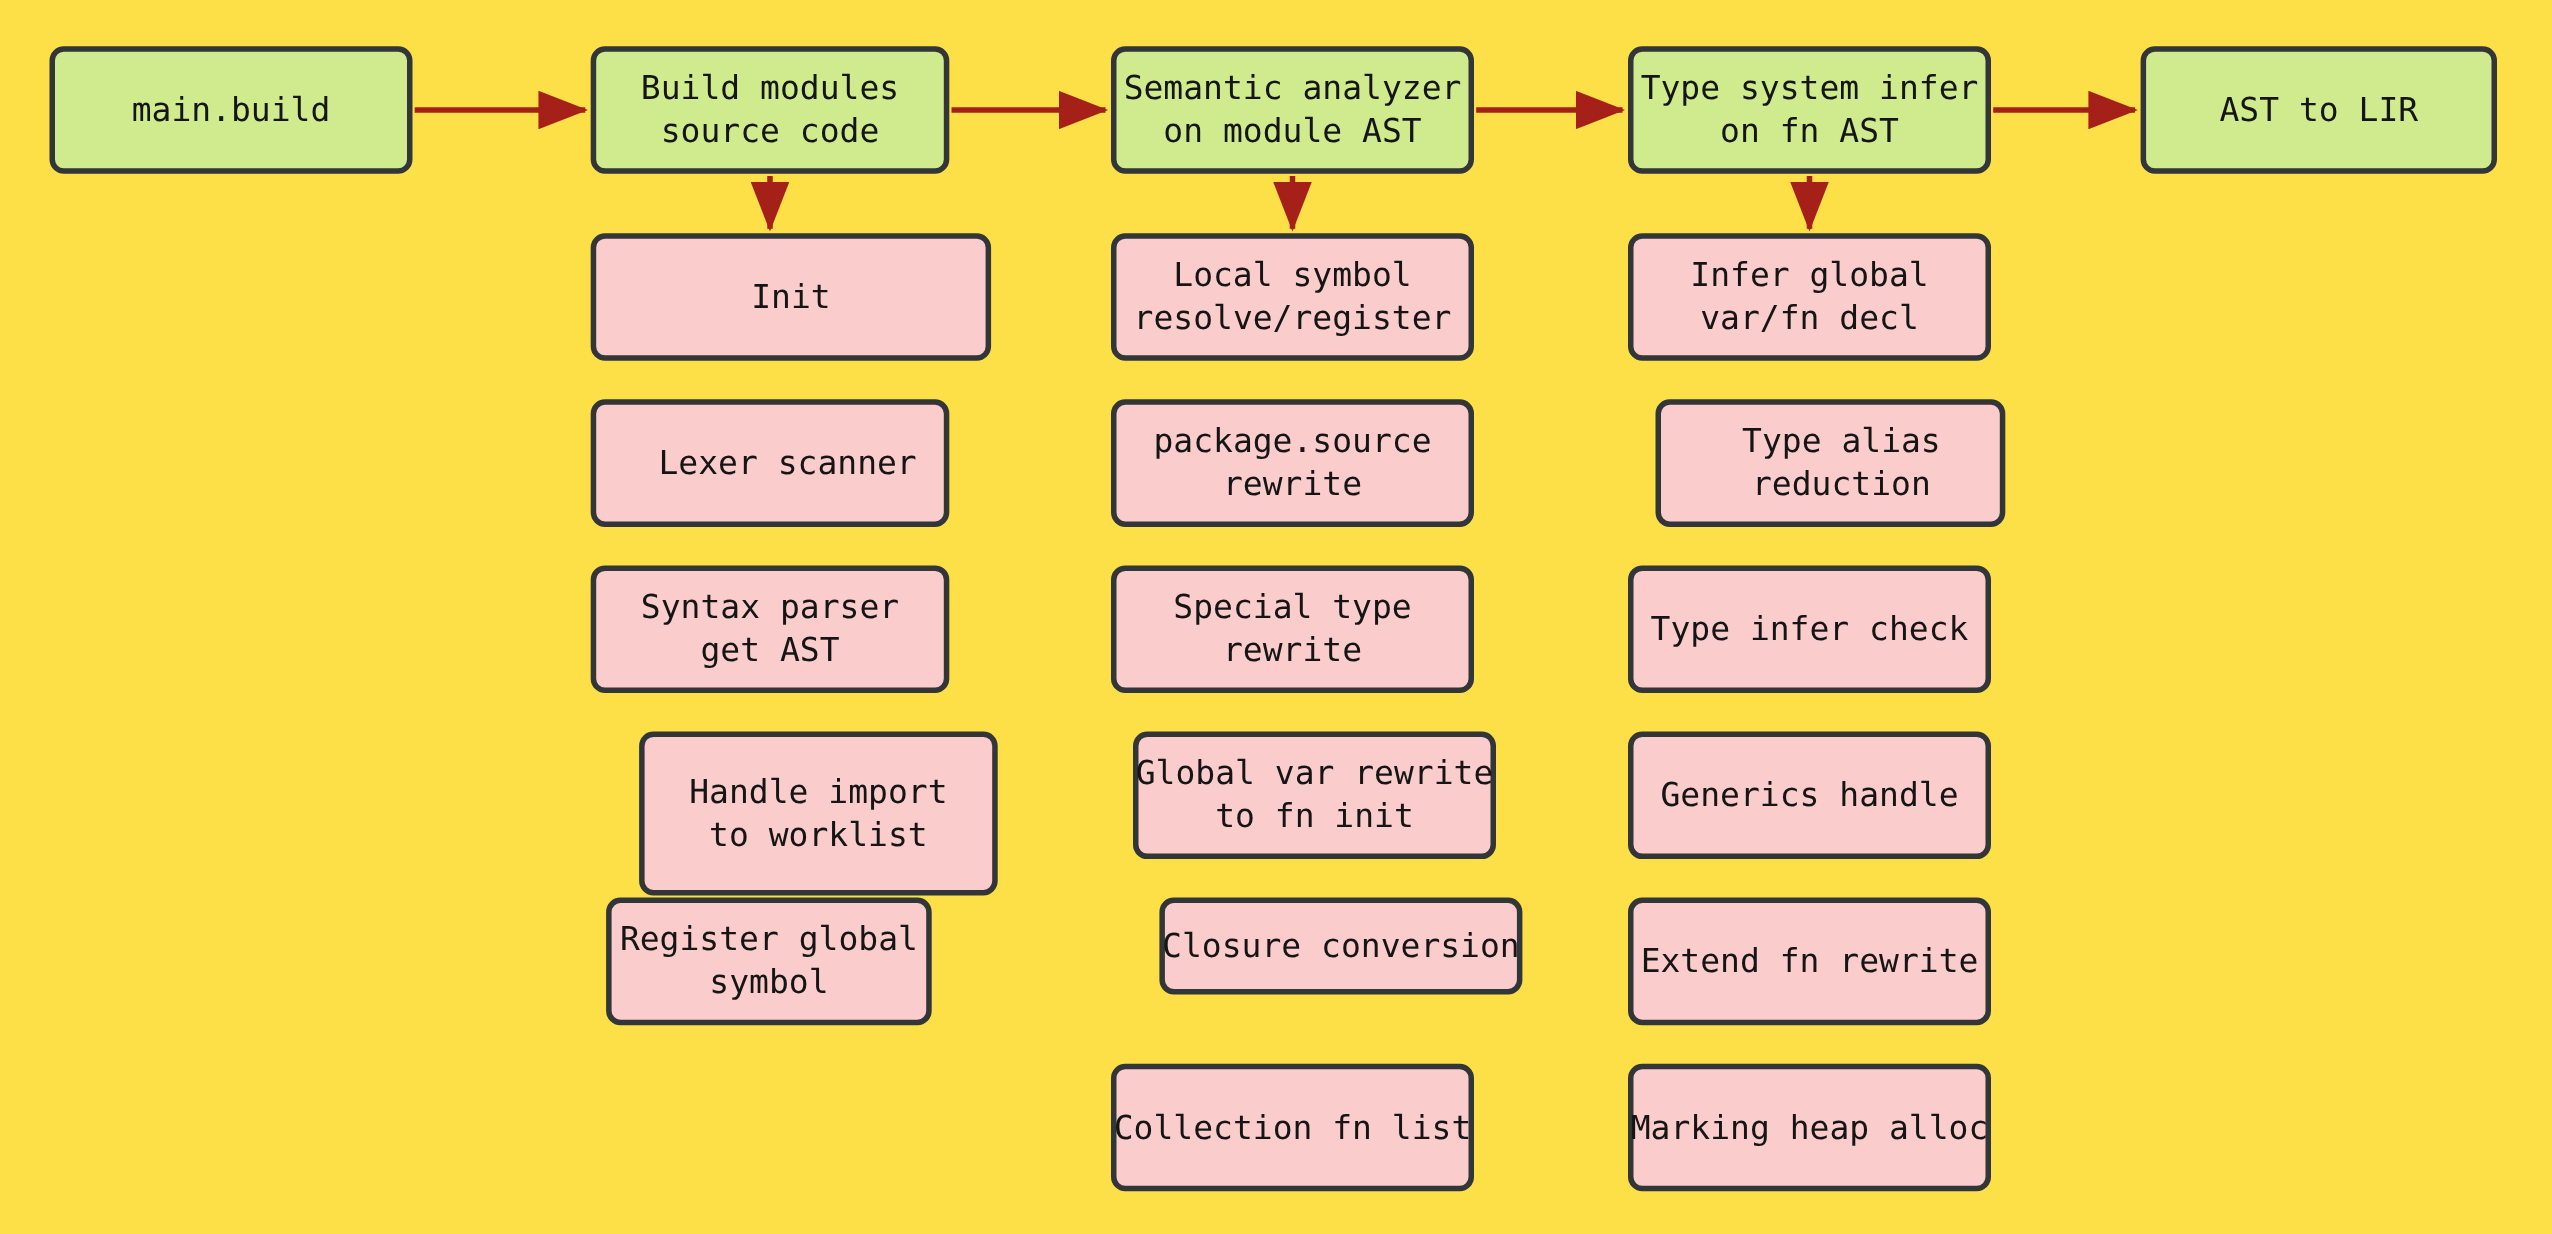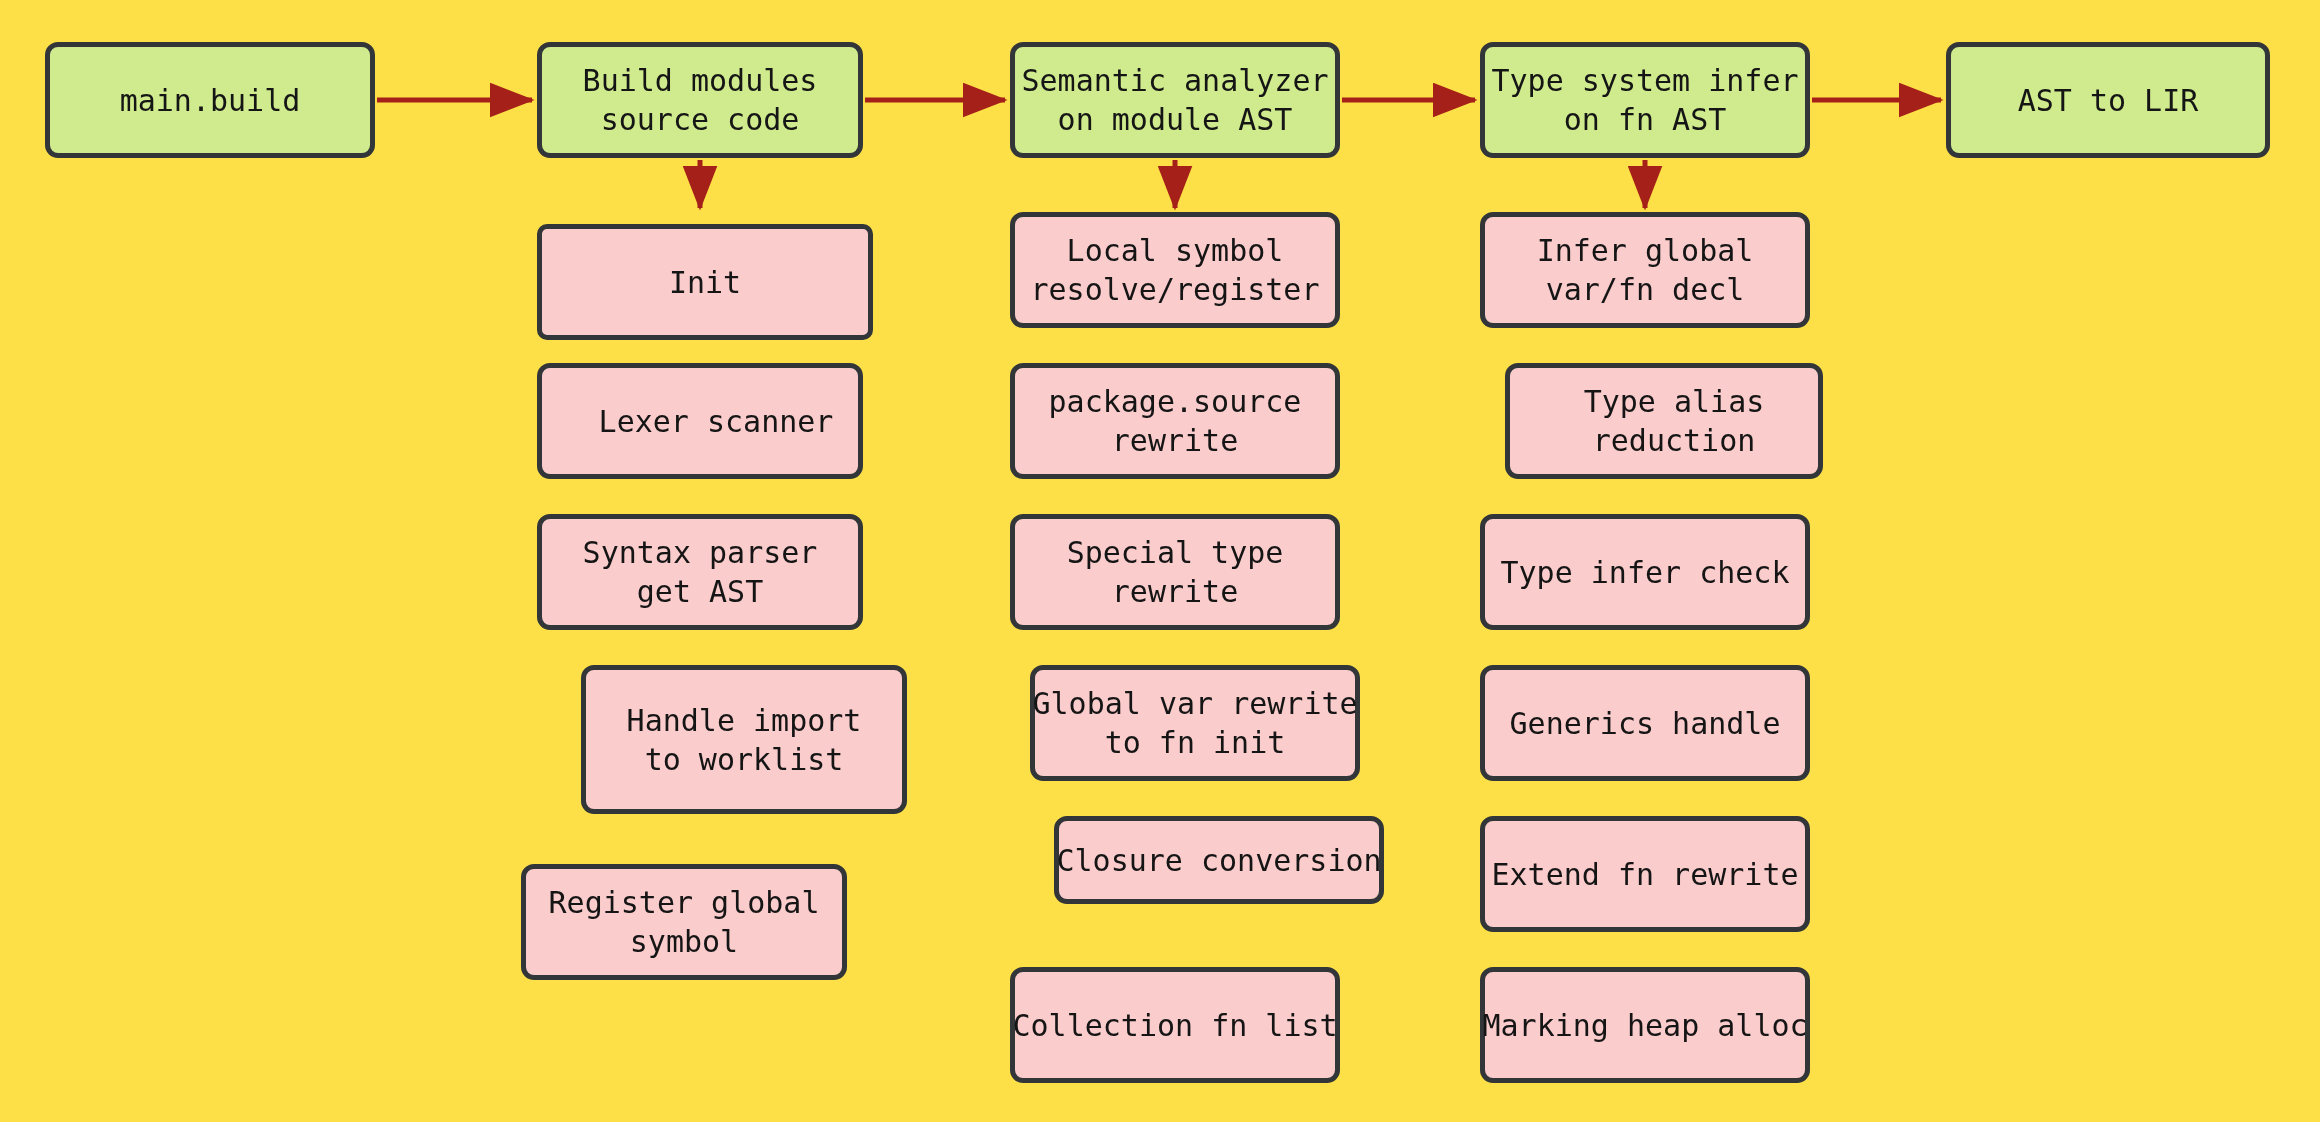--- a/index.html
+++ b/index.html
@@ -67,31 +67,31 @@
         <line x1="1645" y1="160" x2="1645" y2="208"></line>
       </g>
     </svg>
   </div>
 
   <div class="node green" style="left:45px; top:42px; width:330px; height:116px;">main.build</div>
 
   <div class="node green" style="left:537px; top:42px; width:326px; height:116px;">Build modules
 source code</div>
 
-  <div class="node pink" style="left:537px; top:224px; width:336px; height:116px;border-radius:10px;">Init</div>
+  <div class="node pink" style="left:537px; top:212px; width:364px; height:116px;">Init</div>
 
   <div class="node pink" style="left:537px; top:363px; width:326px; height:116px;padding-left:40px;">Lexer scanner</div>
 
   <div class="node pink" style="left:537px; top:514px; width:326px; height:116px;">Syntax parser
 get AST</div>
 
   <div class="node pink" style="left:537px; top:665px; width:326px; height:149px;margin-left:44px;">Handle import
 to worklist</div>
 
-  <div class="node pink" style="left:521px; top:816px; width:326px; height:116px;margin-top:48px;">Register global
+  <div class="node pink" style="left:551px; top:816px; width:296px; height:116px;">Register global
 symbol</div>
 
   <div class="node green" style="left:1010px; top:42px; width:330px; height:116px;">Semantic analyzer
 on module AST</div>
 
   <div class="node pink" style="left:1010px; top:212px; width:330px; height:116px;">Local symbol
 resolve/register</div>
 
   <div class="node pink" style="left:1010px; top:363px; width:330px; height:116px;">package.source
 rewrite</div>

